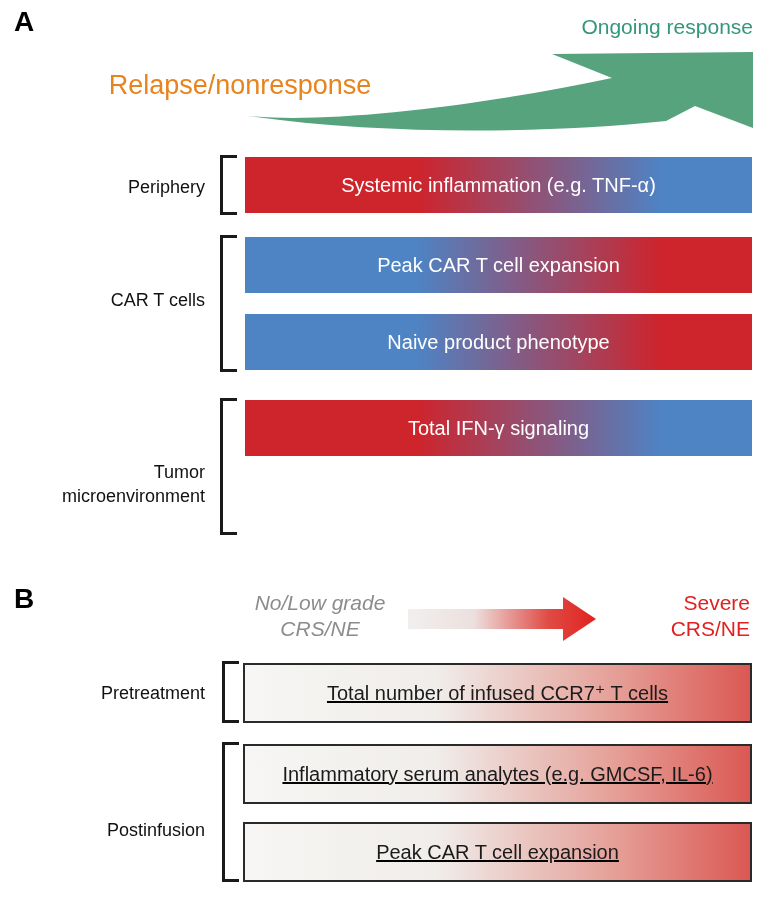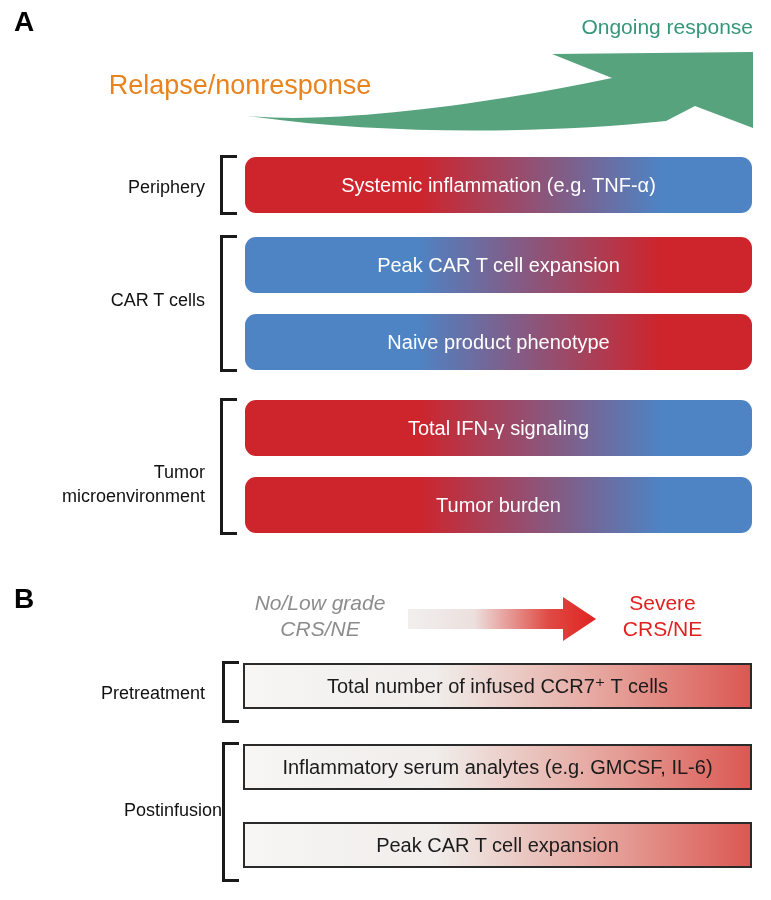--- a/index.html
+++ b/index.html
@@ -31,21 +31,21 @@
   }
   .ongoing-label {
     right: 18px; top: 15px;
     font-size: 21px; color: #34967a;
   }
   .swoosh-svg { left: 0; top: 0; width: 771px; height: 150px; }
 
   
   .bar-a {
     left: 245px; width: 507px; height: 56px;
-    display: flex; align-items: center; justify-content: center; border-radius: 11px;
+    display: flex; align-items: center; justify-content: center;
   }
   .bar-a .bar-label {
     color: #ffffff; font-size: 20px; text-align: center;
   }
   .grad-red-blue {
     background: linear-gradient(90deg, #ce242c 0%, #ce242c 34%, #4e83c4 82%, #4e83c4 100%);
   }
   .grad-blue-red {
     background: linear-gradient(90deg, #4e83c4 0%, #4e83c4 34%, #ce242c 82%, #ce242c 100%);
   }
@@ -69,39 +69,39 @@
 
   
   .side-label {
     left: 0; width: 205px; text-align: right;
     font-size: 18px; color: #111; line-height: 24px;
   }
   .lbl-periphery { top: 175px; }
   .lbl-cart     { top: 288px; }
   .lbl-tme      { top: 460px; }
   .lbl-pretreat { top: 681px; }
-  .lbl-postinf  { top: 798px; margin-left: 17px; }
+  .lbl-postinf  { top: 818px; }
 
   
   .lowgrade-label {
     left: 185px; top: 590px; width: 270px;
     text-align: center; font-size: 21px; line-height: 26px; color: #8c8c8c; font-style: italic;
   }
   .severe-label {
     left: 575px; top: 590px; width: 175px;
-    text-align: center; font-size: 21px; line-height: 26px; color: #e32020;
+    text-align: right; font-size: 21px; line-height: 26px; color: #e32020;
   }
   .b-arrow-svg { left: 405px; top: 594px; width: 195px; height: 50px; }
 
   
   .bar-b {
-    left: 243px; width: 509px; height: 46px;
+    left: 243px; width: 509px; height: 60px;
     border: 2px solid #2a2a2a;
     background: linear-gradient(90deg, #f7f6f4 0%, #f0edea 38%, #e49b93 75%, #db5853 100%);
-    display: flex; align-items: center; justify-content: center;
+    display: flex; align-items: center; justify-content: center; text-decoration: underline;
   }
   .bar-b .bar-label {
     color: #1b1b1b; font-size: 20px; text-align: center;
   }
   .bar-b1 { top: 663px; }
   .bar-b2 { top: 744px; }
   .bar-b3 { top: 822px; }
 </style>
 </head>
 <body>
@@ -133,23 +133,20 @@
   </div>
   <div class="abs bar-a bar-a2 grad-blue-red">
     <span class="bar-label">Peak CAR T cell expansion</span>
   </div>
   <div class="abs bar-a bar-a3 grad-blue-red">
     <span class="bar-label">Naive product phenotype</span>
   </div>
   <div class="abs bar-a bar-a4 grad-red-blue">
     <span class="bar-label">Total IFN-γ signaling</span>
   </div>
-  <div class="abs bar-a bar-a5 grad-red-blue">
-    <span class="bar-label">Tumor burden</span>
-  </div>
 
   <div class="abs panel-letter letter-b">B</div>
 
   <div class="abs lowgrade-label">
     <div>No/Low grade</div>
     <div>CRS/NE</div>
   </div>
 
   <svg class="abs b-arrow-svg" viewBox="0 0 195 50" aria-hidden="true">
     <defs>

